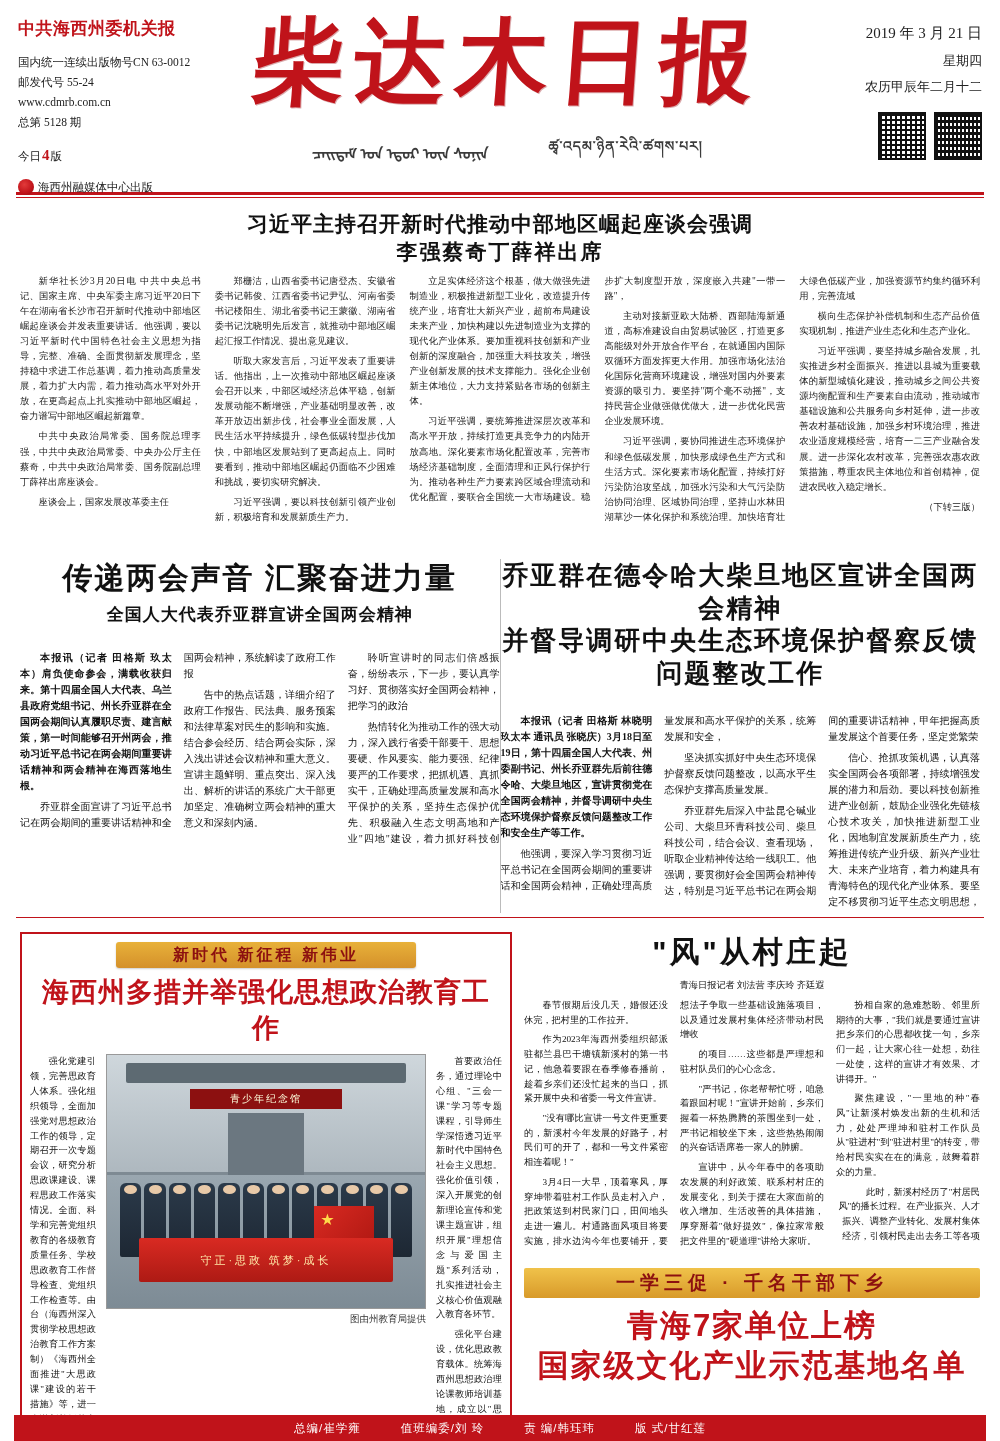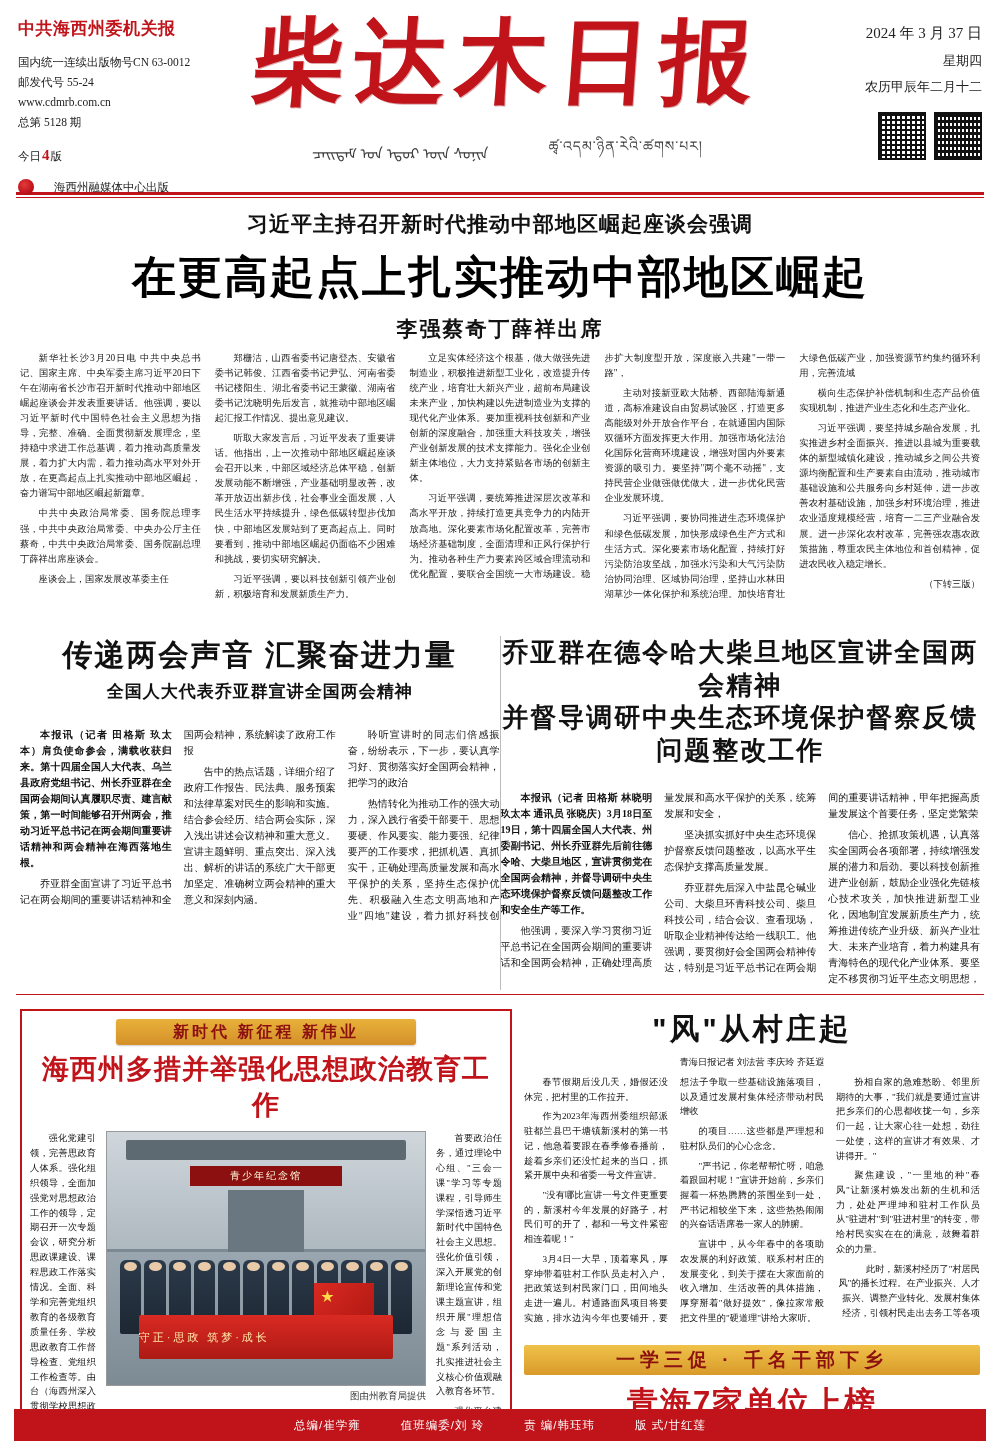--- a/index.html
+++ b/index.html
@@ -20,37 +20,37 @@
     padding:14px 4px 6px 4px; height:190px;
   }
   .mh-left { width:215px; font-size:11.5px; line-height:1.75; color:#222; }
   .mh-left .red-title {
     color:#c0131a; font-weight:bold; font-size:17px; letter-spacing:0.5px;
     margin-bottom:8px; font-family:"Liberation Sans", sans-serif;
   }
   .mh-left .line { white-space:nowrap; }
   .mh-left .pages { margin-top:10px; }
   .mh-left .pages b { color:#c0131a; font-size:15px; padding:0 1px; }
-  .mh-pub { display:flex; align-items:center; gap:20px; margin-top:8px; font-size:11.5px;}
+  .mh-pub { display:flex; align-items:center; gap:4px; margin-top:8px; font-size:11.5px;}
   .mh-logo {
     width:16px; height:16px; border-radius:50%;
     background:radial-gradient(circle at 40% 35%, #e23a3a 0%, #c0131a 60%, #8c0d12 100%);
     display:inline-block; flex:none;
   }
 
   .mh-center { flex:1; text-align:center; padding-top:2px; }
   .nameplate {
     font-family:"Liberation Serif", serif;
     font-size:92px; font-weight:bold; color:#c0131a;
     letter-spacing:10px; line-height:1.0;
     text-shadow:1px 1px 0 rgba(150,10,15,.35);
     transform:skewX(-4deg);
     white-space:nowrap;
   }
-  .sub-scripts { margin-top:22px; display:flex; justify-content:center; gap:60px; align-items:center;}
+  .sub-scripts { margin-top:22px; display:flex; justify-content:center; gap:60px; align-items:center;font-weight:bold;}
   .script { color:#1a1a1a; font-size:15px; letter-spacing:3px; opacity:.85; }
   .script.tib { font-size:14px; letter-spacing:1px; }
 
   .mh-right { width:200px; text-align:right; font-size:13px; line-height:2.0; color:#222; padding-top:4px;}
   .mh-right .date { font-size:15px; }
   .qr-row { display:flex; justify-content:flex-end; gap:8px; margin-top:12px; }
   .qr {
     width:48px; height:48px;
     background-image:
       linear-gradient(90deg, #111 50%, transparent 50%),
@@ -155,21 +155,21 @@
     flex:1; background:linear-gradient(180deg,#2b3a4a 0%, #1d2733 100%);
     border-radius:6px 6px 2px 2px;
   }
   .ph-people i::before{
     content:""; display:block; width:60%; height:9px; margin:2px auto 0 auto;
     background:#e8c9a8; border-radius:50%;
   }
   .ph-banner {
     position:absolute; left:10%; right:10%; bottom:26px; height:44px;
     background:linear-gradient(180deg,#d92a22 0%, #ad1a14 100%);
-    color:#ffe9a8; font-size:11px; text-align:left; line-height:44px; letter-spacing:3px;
+    color:#ffe9a8; font-size:11px; text-align:center; line-height:44px; letter-spacing:3px;
     border-radius:2px;
     margin-top:33px;
   }
   .ph-flag {
     position:absolute; right:16%; bottom:62px; width:60px; height:40px;
     background:linear-gradient(135deg,#d92a22 0%, #b01812 100%);
   }
   .ph-flag::after{ content:"★"; color:#ffd94a; position:absolute; left:6px; top:4px; font-size:16px;}
   .photo-cap { font-size:9.5px; text-align:right; margin-top:4px; color:#333; }
 
@@ -189,21 +189,21 @@
     text-align:center; line-height:30px; font-family:"Liberation Sans", sans-serif;
     border-radius:2px;
   }
   .b3r-title2 {
     text-align:center; color:#c0131a; font-size:31px; font-weight:bold;
     letter-spacing:2px; font-family:"Liberation Sans", sans-serif; line-height:1.3;
   }
 
   
   .footer {
-    position:absolute; left:14px; right:14px; bottom:0; height:32px;
+    position:absolute; left:14px; right:14px; bottom:0; height:26px;
     background:#c0131a; color:#fff; font-size:11.5px;
     display:flex; align-items:center; justify-content:center; gap:40px;
     font-family:"Liberation Sans", sans-serif; letter-spacing:1px;
   }
 </style>
 </head>
 <body>
 
 <div class="page">
 
@@ -226,36 +226,35 @@
 
     <div class="mh-center">
       <div class="nameplate">柴达木日报</div>
       <div class="sub-scripts">
         <div class="script">ᠴᠠᠢᠳᠠᠮ ᠤᠨ ᠡᠳᠦᠷ ᠦᠨ ᠰᠣᠨᠢᠨ</div>
         <div class="script tib">ཚྭ་འདམ་ཉིན་རེའི་ཚགས་པར།</div>
       </div>
     </div>
 
     <div class="mh-right">
-      <div class="date">2024 年 3 月 37 日</div>
+      <div class="date">2019 年 3 月 21 日</div>
       <div>星期四</div>
       <div>农历甲辰年二月十二</div>
       <div class="qr-row">
         <div class="qr"></div>
         <div class="qr c2"></div>
       </div>
     </div>
   </div>
 
   <div class="rule-red"></div>
   <div class="rule-thin"></div>
 
   <div class="lead">
     <div class="shoulder">习近平主持召开新时代推动中部地区崛起座谈会强调</div>
-    <div class="headline">在更高起点上扎实推动中部地区崛起</div>
     <div class="byline">李强蔡奇丁薛祥出席</div>
     <div class="lead-cols">
       <p>新华社长沙3月20日电 中共中央总书记、国家主席、中央军委主席习近平20日下午在湖南省长沙市召开新时代推动中部地区崛起座谈会并发表重要讲话。他强调，要以习近平新时代中国特色社会主义思想为指导，完整、准确、全面贯彻新发展理念，坚持稳中求进工作总基调，着力推动高质量发展，着力扩大内需，着力推动高水平对外开放，在更高起点上扎实推动中部地区崛起，奋力谱写中部地区崛起新篇章。</p>
       <p>中共中央政治局常委、国务院总理李强，中共中央政治局常委、中央办公厅主任蔡奇，中共中央政治局常委、国务院副总理丁薛祥出席座谈会。</p>
       <p>座谈会上，国家发展改革委主任</p>
       <p>郑栅洁，山西省委书记唐登杰、安徽省委书记韩俊、江西省委书记尹弘、河南省委书记楼阳生、湖北省委书记王蒙徽、湖南省委书记沈晓明先后发言，就推动中部地区崛起汇报工作情况、提出意见建议。</p>
       <p>听取大家发言后，习近平发表了重要讲话。他指出，上一次推动中部地区崛起座谈会召开以来，中部区域经济总体平稳，创新发展动能不断增强，产业基础明显改善，改革开放迈出新步伐，社会事业全面发展，人民生活水平持续提升，绿色低碳转型步伐加快，中部地区发展站到了更高起点上。同时要看到，推动中部地区崛起仍面临不少困难和挑战，要切实研究解决。</p>
       <p>习近平强调，要以科技创新引领产业创新，积极培育和发展新质生产力。</p>
       <p>立足实体经济这个根基，做大做强先进制造业，积极推进新型工业化，改造提升传统产业，培育壮大新兴产业，超前布局建设未来产业，加快构建以先进制造业为支撑的现代化产业体系。要加重视科技创新和产业创新的深度融合，加强重大科技攻关，增强产业创新发展的技术支撑能力。强化企业创新主体地位，大力支持紧贴各市场的创新主体。</p>
       <p>习近平强调，要统筹推进深层次改革和高水平开放，持续打造更具竞争力的内陆开放高地。深化要素市场化配置改革，完善市场经济基础制度，全面清理和正风行保护行为。推动各种生产力要素跨区域合理流动和优化配置，要联合全国统一大市场建设。稳步扩大制度型开放，深度嵌入共建"一带一路"，</p>

